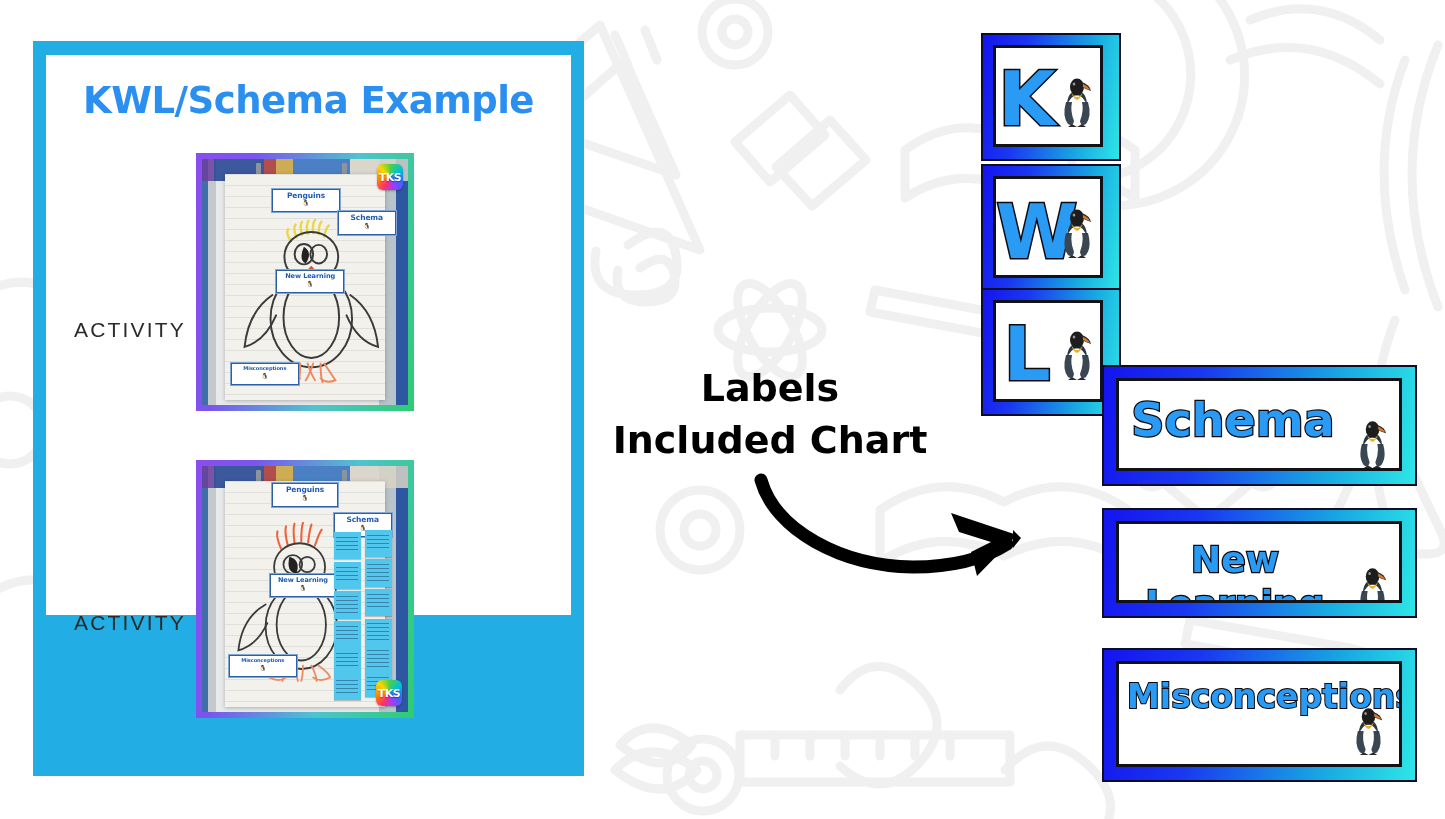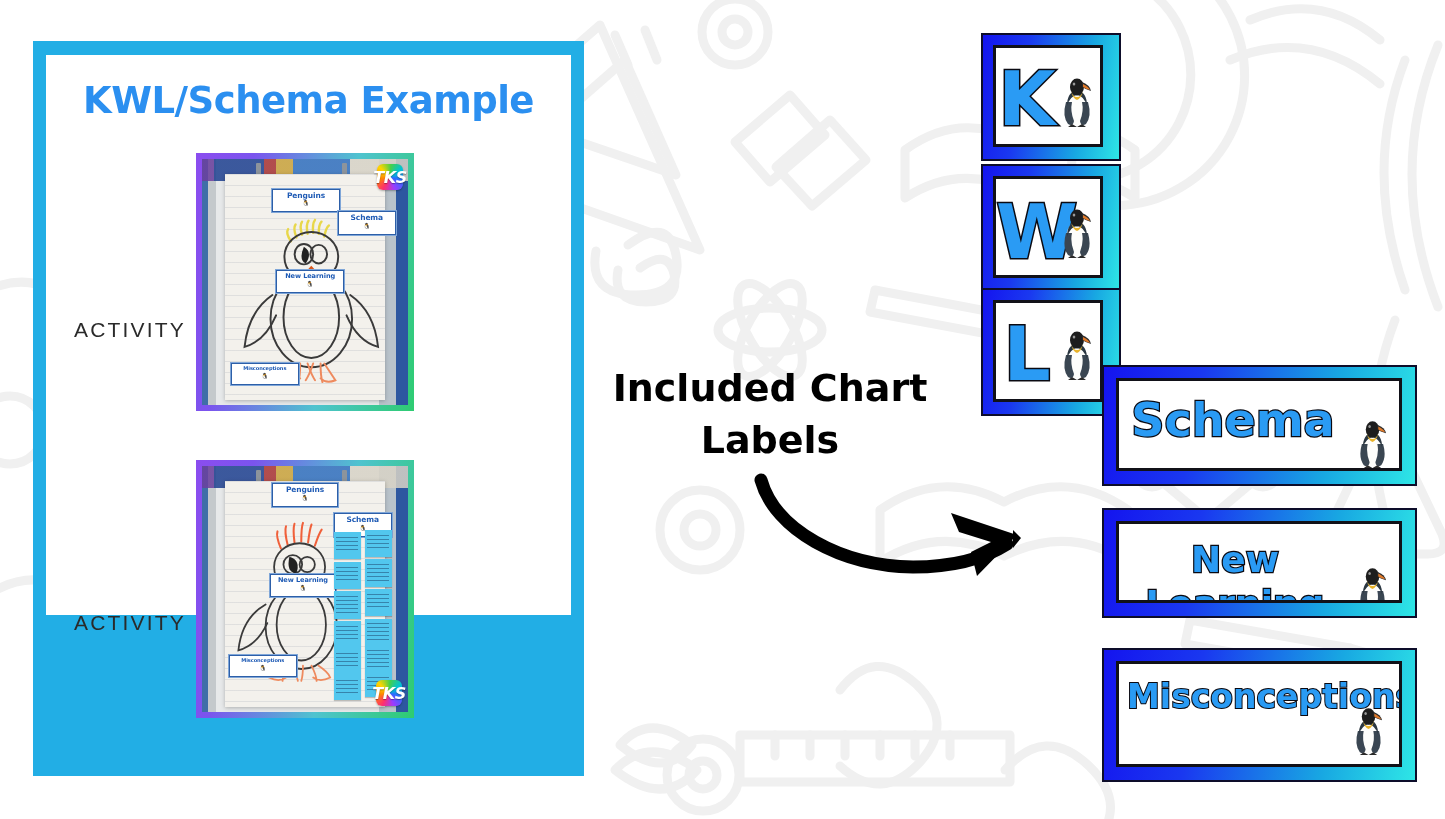--- a/index.html
+++ b/index.html
@@ -192,24 +192,23 @@
       #ff2f6d, #ff8a00, #ffd500, #46d04a, #00c2d6, #2b6cff, #9b3cff, #ff2f6d);
     display: flex;
     align-items: center;
     justify-content: center;
     box-shadow: 0 1px 2px rgba(0,0,0,.3);
   }
   .tks span {
     color: #ffffff;
     font-family: "DejaVu Sans", sans-serif;
     font-weight: bold;
-    font-size: 16px;
+    font-size: 11px;
     letter-spacing: -0.4px;
     text-shadow: 0 1px 1px rgba(0,0,0,.35);
-    font-style: italic;
   }
 
   
   #center-text {
     position: absolute;
     left: 596px;
     top: 363px;
     width: 348px;
     text-align: center;
     z-index: 3;
@@ -469,22 +468,22 @@
           <div class="tks" style="right:6px;bottom:6px;">
             <span>TKS</span>
           </div>
         </div>
       </div>
 
     </div>
   </div>
 
   <div id="center-text">
+    <div>Labels</div>
     <div>Included Chart</div>
-    <div>Labels</div>
   </div>
 
   <svg id="center-arrow" viewBox="0 0 290 116" xmlns="http://www.w3.org/2000/svg">
     <path d="M16 14 C 30 64, 96 100, 168 101 C 208 101, 240 92, 262 78" fill="none" stroke="#000000" stroke-width="13" stroke-linecap="round"></path>
     <path d="M206 47 L272 69 L232 110 L226 86 L246 76 L214 66 Z" fill="#000000"></path>
     <path d="M268 64 L276 72 L268 82 Z" fill="#000000"></path>
   </svg>
 
   <div class="card klcard" id="card-k">
     <div class="card-inner">

